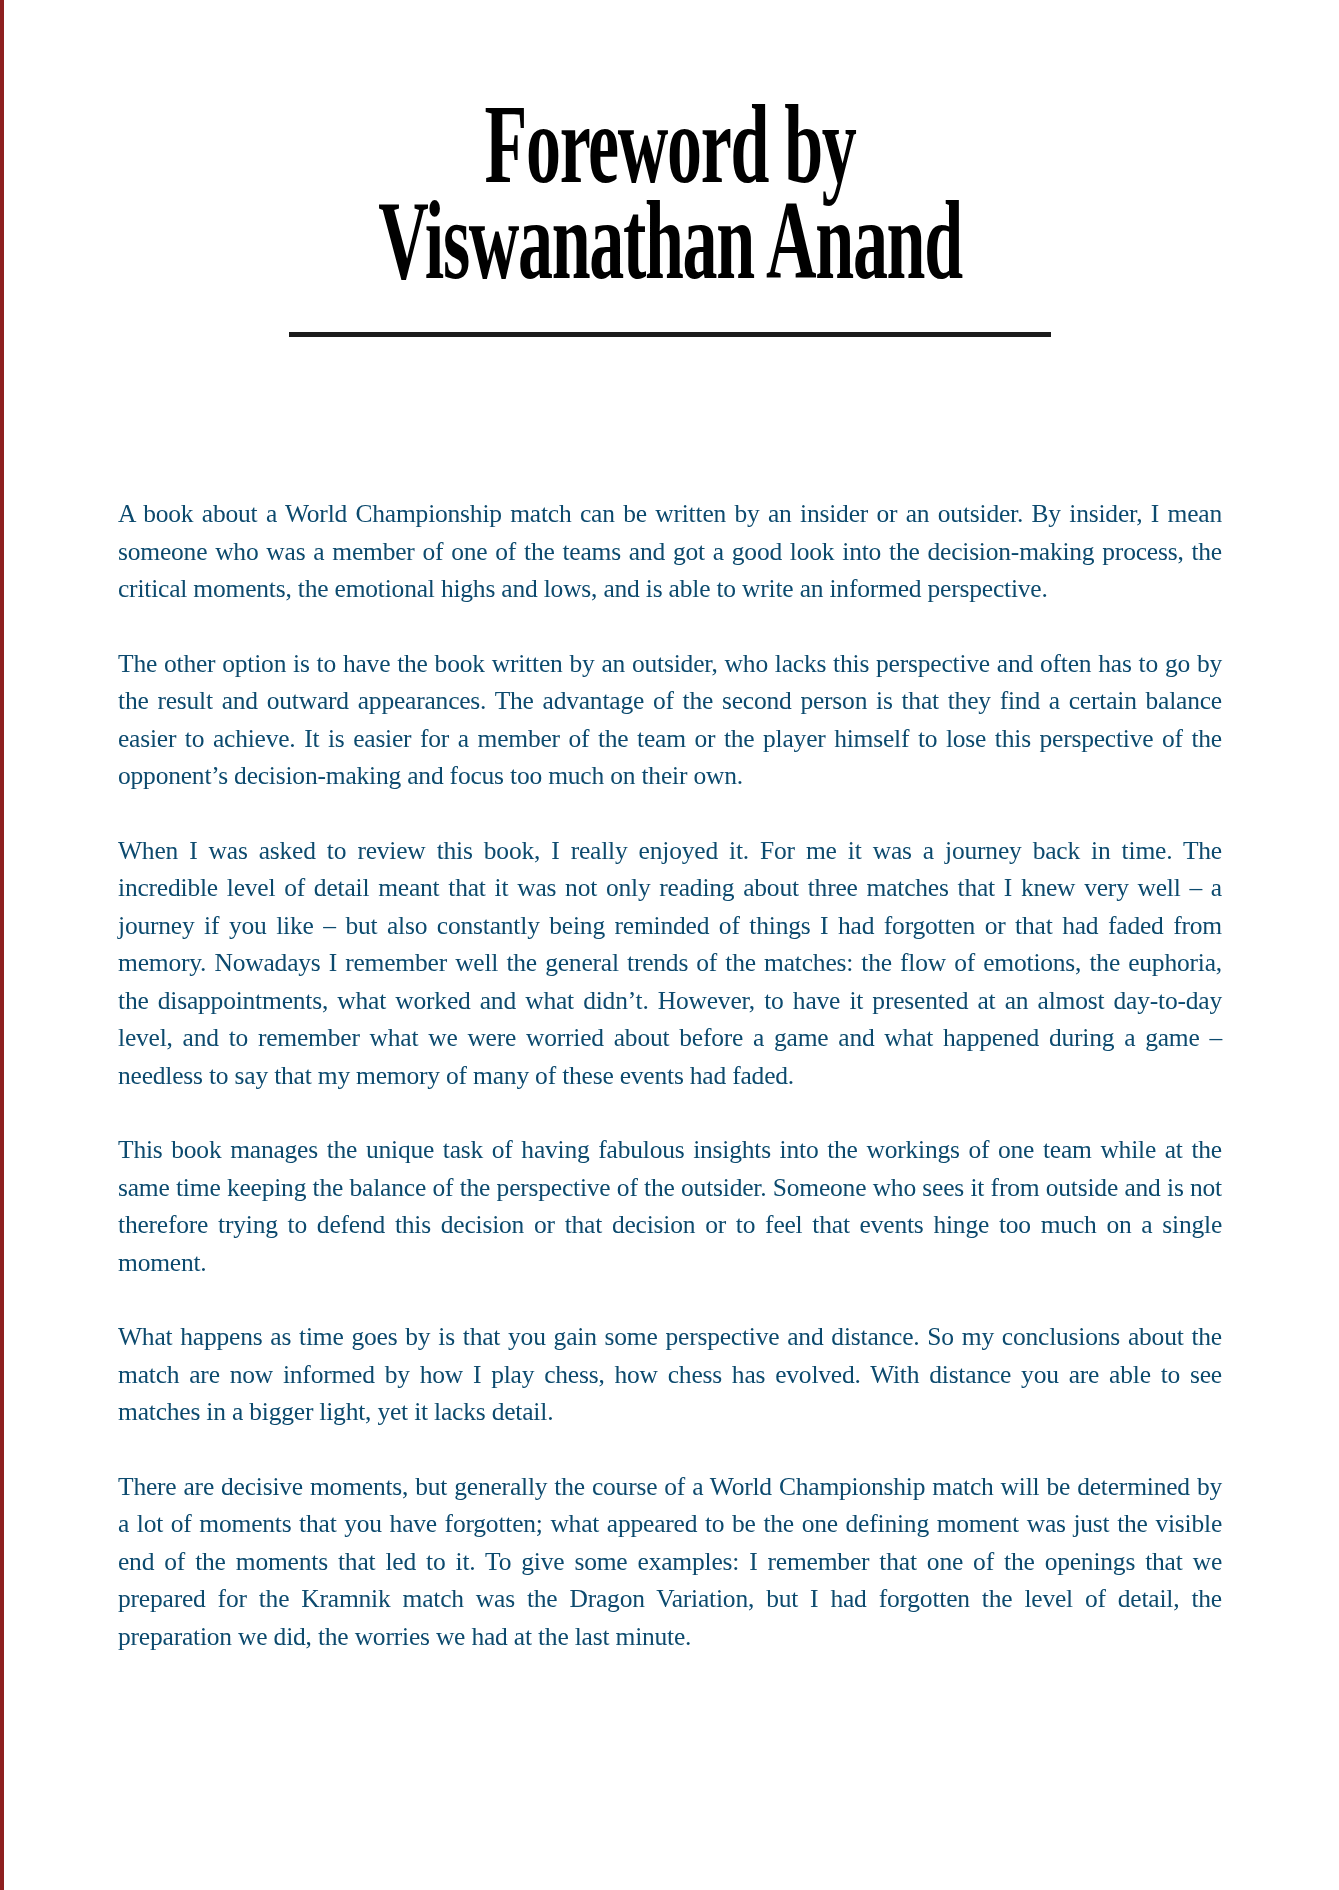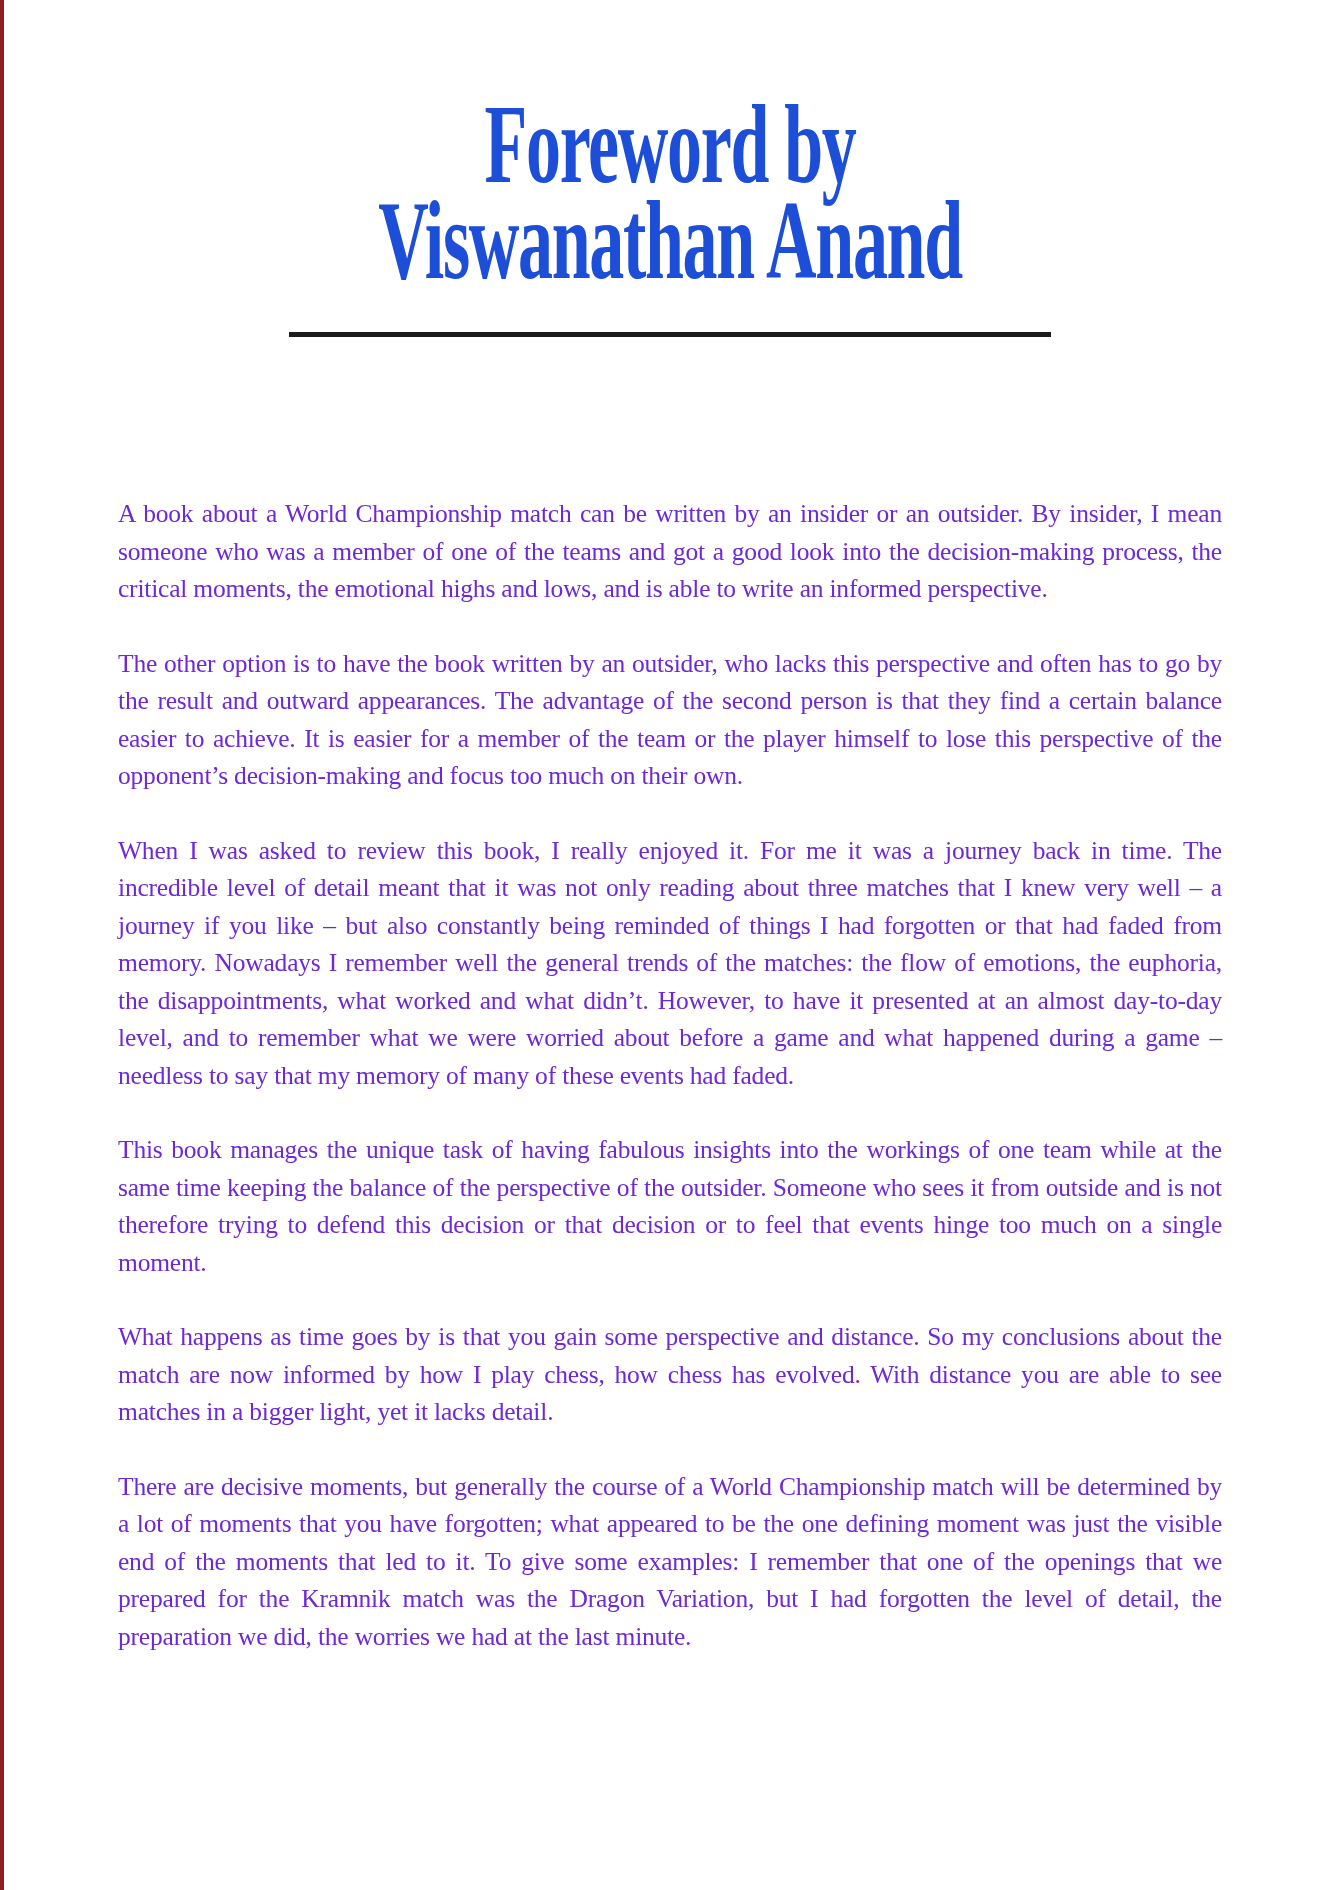--- a/index.html
+++ b/index.html
@@ -23,21 +23,21 @@
   }
   .page {
     position: absolute;
     left: 118px;
     top: 0;
     width: 1104px;
   }
   .title-block {
     margin-top: 96px;
     text-align: center;
-    color: #1d4ed8;
+    color: #000000;
   }
   .title-line {
     font-family: "Liberation Serif", "DejaVu Serif", serif;
     font-weight: bold;
     font-size: 103px;
     line-height: 96px;
     letter-spacing: -2px;
     transform: scale(0.68, 1.08);
     transform-origin: 50% 50%;
     white-space: nowrap;
@@ -64,21 +64,21 @@
 <div class="edge-stripe" style="background: rgb(142, 31, 31);"></div>
 
 <div class="page">
 
   <div class="title-block">
     <div class="title-line">Foreword by</div>
     <div class="title-line">Viswanathan Anand</div>
     <div class="title-rule" style="background: rgb(28, 28, 28);"></div>
   </div>
 
-  <div class="body-text" style="color: #6d28d9;">
+  <div class="body-text" style="color: #0c4a6e;">
     <p>A book about a World Championship match can be written by an insider or an outsider. By insider, I mean someone who was a member of one of the teams and got a good look into the decision-making process, the critical moments, the emotional highs and lows, and is able to write an informed perspective.</p>
     <p>The other option is to have the book written by an outsider, who lacks this perspective and often has to go by the result and outward appearances. The advantage of the second person is that they find a certain balance easier to achieve. It is easier for a member of the team or the player himself to lose this perspective of the opponent’s decision-making and focus too much on their own.</p>
     <p>When I was asked to review this book, I really enjoyed it. For me it was a journey back in time. The incredible level of detail meant that it was not only reading about three matches that I knew very well – a journey if you like – but also constantly being reminded of things I had forgotten or that had faded from memory. Nowadays I remember well the general trends of the matches: the flow of emotions, the euphoria, the disappointments, what worked and what didn’t. However, to have it presented at an almost day-to-day level, and to remember what we were worried about before a game and what happened during a game – needless to say that my memory of many of these events had faded.</p>
     <p>This book manages the unique task of having fabulous insights into the workings of one team while at the same time keeping the balance of the perspective of the outsider. Someone who sees it from outside and is not therefore trying to defend this decision or that decision or to feel that events hinge too much on a single moment.</p>
     <p>What happens as time goes by is that you gain some perspective and distance. So my conclusions about the match are now informed by how I play chess, how chess has evolved. With distance you are able to see matches in a bigger light, yet it lacks detail.</p>
     <p>There are decisive moments, but generally the course of a World Championship match will be determined by a lot of moments that you have forgotten; what appeared to be the one defining moment was just the visible end of the moments that led to it. To give some examples: I remember that one of the openings that we prepared for the Kramnik match was the Dragon Variation, but I had forgotten the level of detail, the preparation we did, the worries we had at the last minute.</p>
   </div>
 
 </div>
 

